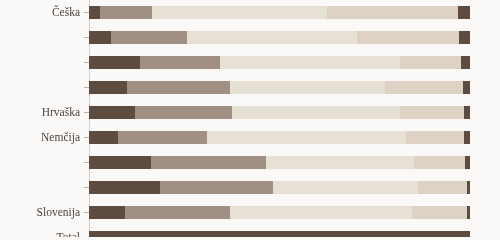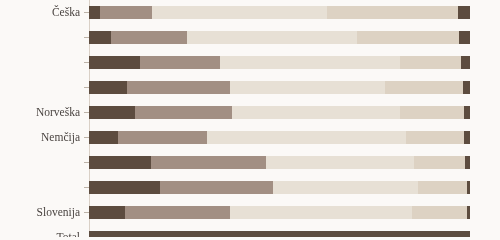--- a/index.html
+++ b/index.html
@@ -112,21 +112,21 @@
           <div class="tick"></div>
           <div class="bar" style="width: 381px; height: 13px;">
             <div class="seg" style="left: 0px; width: 38px; background: rgb(93, 76, 63); height: 13px;"></div>
             <div class="seg" style="left: 38px; width: 103px; background: rgb(162, 143, 131); height: 13px;"></div>
             <div class="seg" style="left: 141px; width: 155px; background: rgb(231, 224, 213); height: 13px;"></div>
             <div class="seg" style="left: 296px; width: 78px; background: rgb(221, 210, 195); height: 13px;"></div>
             <div class="seg" style="left: 374px; width: 7px; background: rgb(93, 76, 63); height: 13px;"></div>
           </div>
         </div>
         <div class="row" style="top: 100px;">
-          <div class="row-label">Norveška</div>
+          <div class="row-label">Hrvaška</div>
           <div class="tick"></div>
           <div class="bar" style="width: 381px; height: 13px;">
             <div class="seg" style="left: 0px; width: 46px; background: rgb(93, 76, 63); height: 13px;"></div>
             <div class="seg" style="left: 46px; width: 97px; background: rgb(162, 143, 131); height: 13px;"></div>
             <div class="seg" style="left: 143px; width: 168px; background: rgb(231, 224, 213); height: 13px;"></div>
             <div class="seg" style="left: 311px; width: 64px; background: rgb(221, 210, 195); height: 13px;"></div>
             <div class="seg" style="left: 375px; width: 6px; background: rgb(93, 76, 63); height: 13px;"></div>
           </div>
         </div>
         <div class="row" style="top: 125px; padding-left: 16px;">

